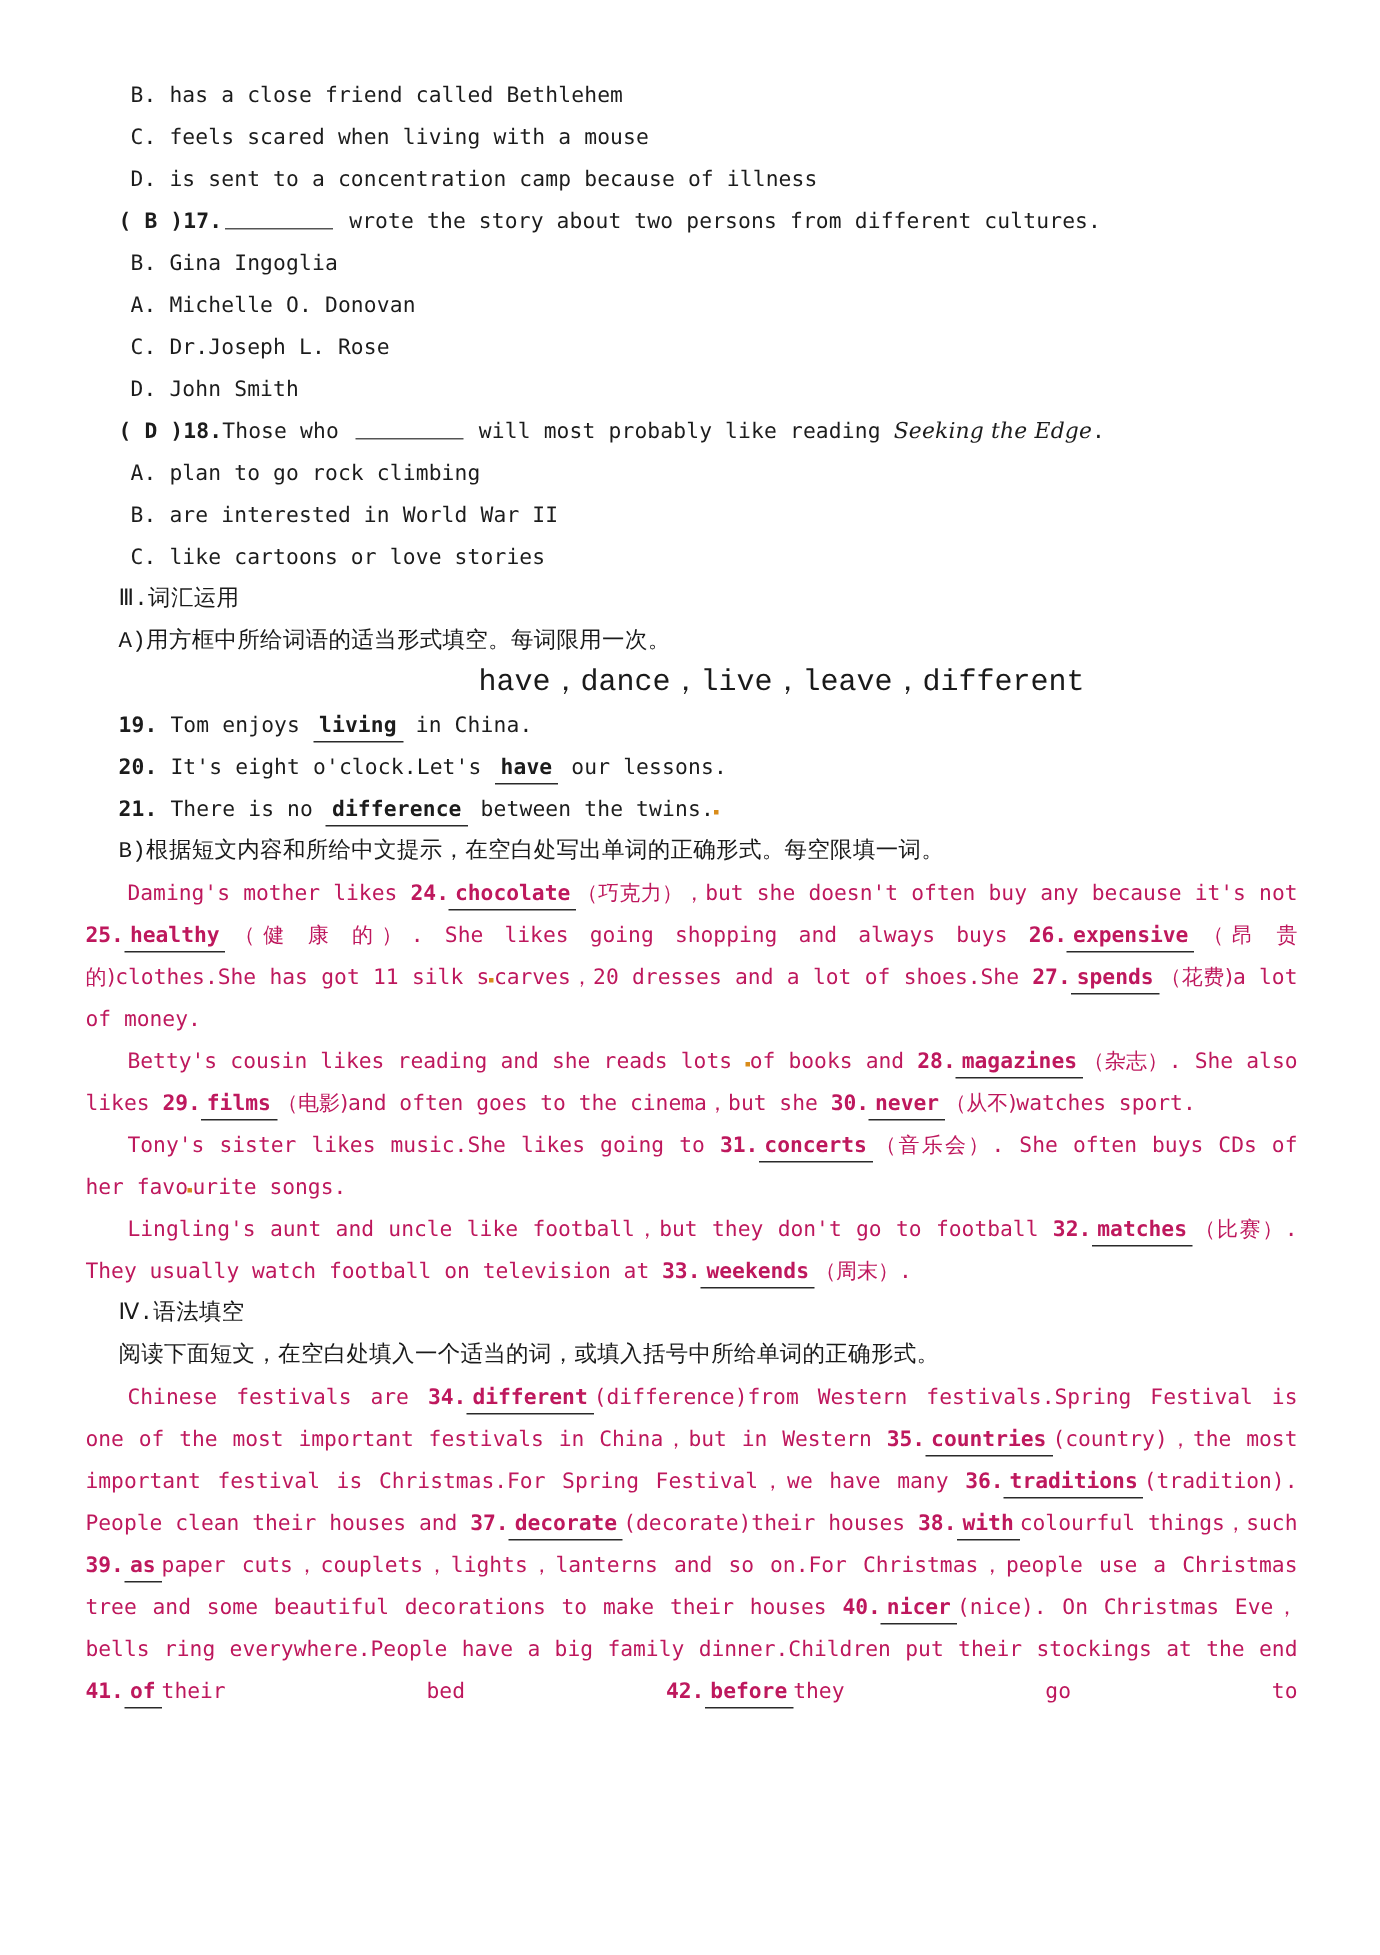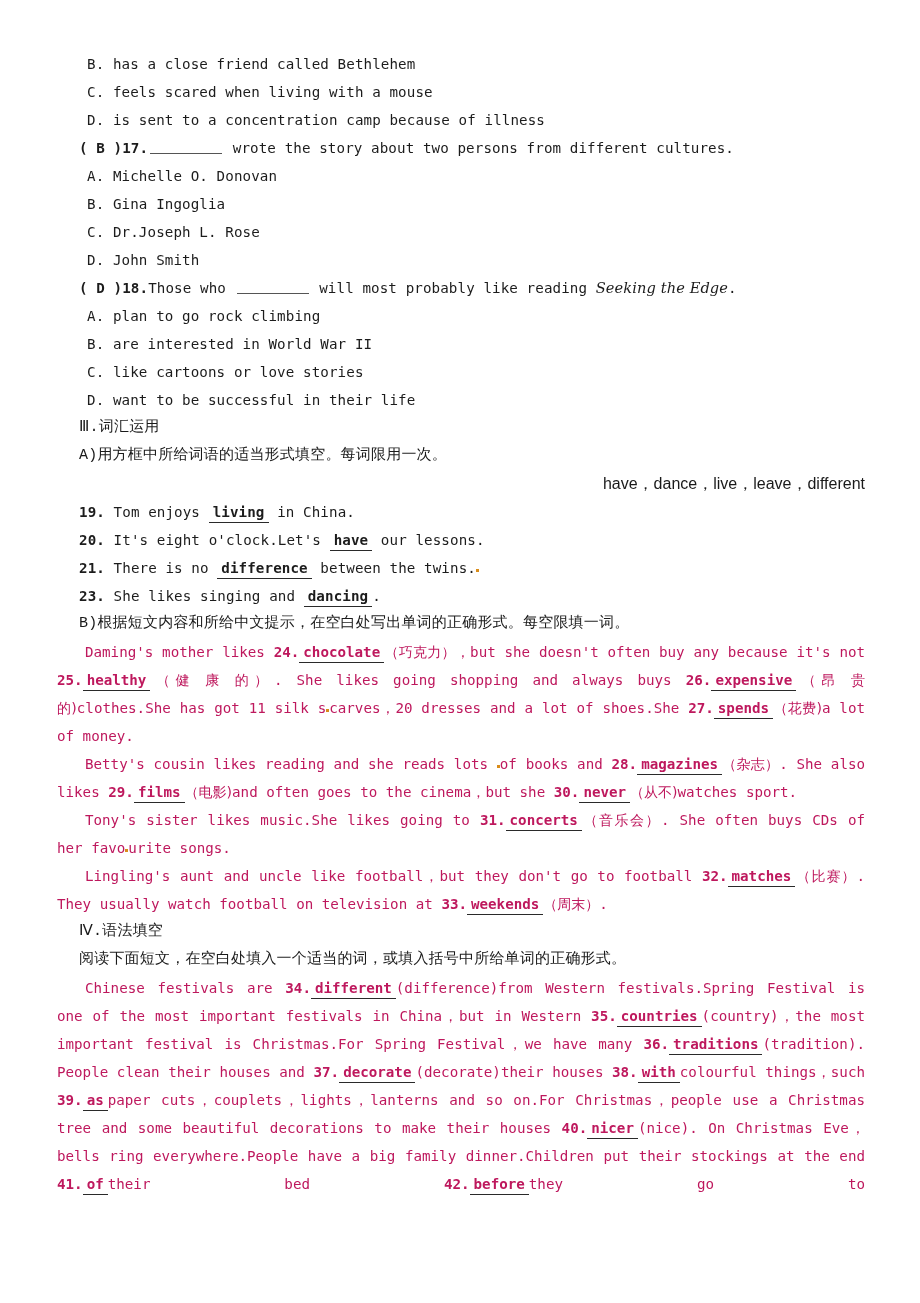--- a/index.html
+++ b/index.html
@@ -48,24 +48,24 @@
     line-height: 28px;
     letter-spacing: 0.2px;
   }
   .sec-head {
     padding-left: 22px;
   }
   .sec-sub {
     padding-left: 22px;
   }
   .wordbank {
-    font-family: Liberation Sans, sans-serif;
-    font-size: 16px;
+    font-family: Liberation Mono, monospace;
+    font-size: 20px;
     line-height: 28px;
-    text-align: right;
+    text-align: center;
     padding-left: 120px;
   }
   .num {
     font-weight: bold;
   }
   .ansbox {
     display: inline-block;
     border-bottom: 1px solid #2a2a2a;
     padding: 0 4px 0 4px;
     font-weight: bold;
@@ -121,39 +121,37 @@
 <body>
 
 <div class="page">
   <div class="body-col">
 
     <div class="ln opt">B. has a close friend called Bethlehem</div>
     <div class="ln opt">C. feels scared when living with a mouse</div>
     <div class="ln opt">D. is sent to a concentration camp because of illness</div>
 
     <div class="ln qline"><span class="choice-tag">( B )</span><span class="num">17.</span><span class="blank"></span><span> wrote the story about two persons from different cultures.</span></div>
+    <div class="ln opt">B. Gina Ingoglia</div>
     <div class="ln opt">A. Michelle O. Donovan</div>
-    <div class="ln opt">B. Gina Ingoglia</div>
     <div class="ln opt">C. Dr.Joseph L. Rose</div>
     <div class="ln opt">D. John Smith</div>
 
     <div class="ln qline"><span class="choice-tag">( D )</span><span class="num">18.</span><span>Those who </span><span class="blank"></span><span> will most probably like reading </span><span class="ital">Seeking the Edge</span><span>.</span></div>
     <div class="ln opt">A. plan to go rock climbing</div>
     <div class="ln opt">B. are interested in World War II</div>
     <div class="ln opt">C. like cartoons or love stories</div>
-    <div class="ln opt">D. want to be successful in their life</div>
 
     <div class="cn sec-head">Ⅲ.词汇运用</div>
     <div class="cn sec-sub">A)用方框中所给词语的适当形式填空。每词限用一次。</div>
     <div class="wordbank">have，dance，live，leave，different</div>
 
     <div class="ln qline"><span class="num">19.</span> <span>Tom enjoys </span><span class="ansbox">living</span><span> in China.</span></div>
     <div class="ln qline"><span class="num">20.</span> <span>It's eight o'clock.Let's </span><span class="ansbox">have</span><span> our lessons.</span></div>
     <div class="ln qline"><span class="num">21.</span> <span>There is no </span><span class="ansbox">difference</span><span> between the twins.</span><span class="speck"></span></div>
-    <div class="ln qline"><span class="num">23.</span> <span>She likes singing and </span><span class="ansbox">dancing</span><span>.</span></div>
 
     <div class="cn sec-sub">B)根据短文内容和所给中文提示，在空白处写出单词的正确形式。每空限填一词。</div>
 
     <div class="just just-last para-block"><span class="indent"></span><span>Daming's mother likes </span><span class="num">24.</span><span class="ansbox">chocolate</span><span class="zh">（巧克力）</span><span>，but she doesn't often buy any because it's not </span><span class="num">25.</span><span class="ansbox">healthy</span><span class="zh">（健 康 的）</span><span>. She likes going shopping and always buys </span><span class="num">26.</span><span class="ansbox">expensive</span><span class="zh">（昂 贵 的)</span><span>clothes.She has got 11 silk s</span><span class="speck"></span><span>carves，20 dresses and a lot of shoes.She </span><span class="num">27.</span><span class="ansbox">spends</span><span class="zh">（花费)</span><span>a lot of money.</span></div>
 
     <div class="just just-last para-block"><span class="indent"></span><span>Betty's cousin likes reading and she reads lots </span><span class="speck"></span><span>of books and </span><span class="num">28.</span><span class="ansbox">magazines</span><span class="zh">（杂志）</span><span>. She also likes </span><span class="num">29.</span><span class="ansbox">films</span><span class="zh">（电影)</span><span>and often goes to the cinema，but she </span><span class="num">30.</span><span class="ansbox">never</span><span class="zh">（从不)</span><span>watches sport.</span></div>
 
     <div class="just just-last para-block"><span class="indent"></span><span>Tony's sister likes music.She likes going to </span><span class="num">31.</span><span class="ansbox">concerts</span><span class="zh">（音乐会）</span><span>. She often buys CDs of her favo</span><span class="speck"></span><span>urite songs.</span></div>
 
     <div class="just just-last para-block"><span class="indent"></span><span>Lingling's aunt and uncle like football，but they don't go to football </span><span class="num">32.</span><span class="ansbox">matches</span><span class="zh">（比赛）</span><span>. They usually watch football on television at </span><span class="num">33.</span><span class="ansbox">weekends</span><span class="zh">（周末）</span><span>.</span></div>

